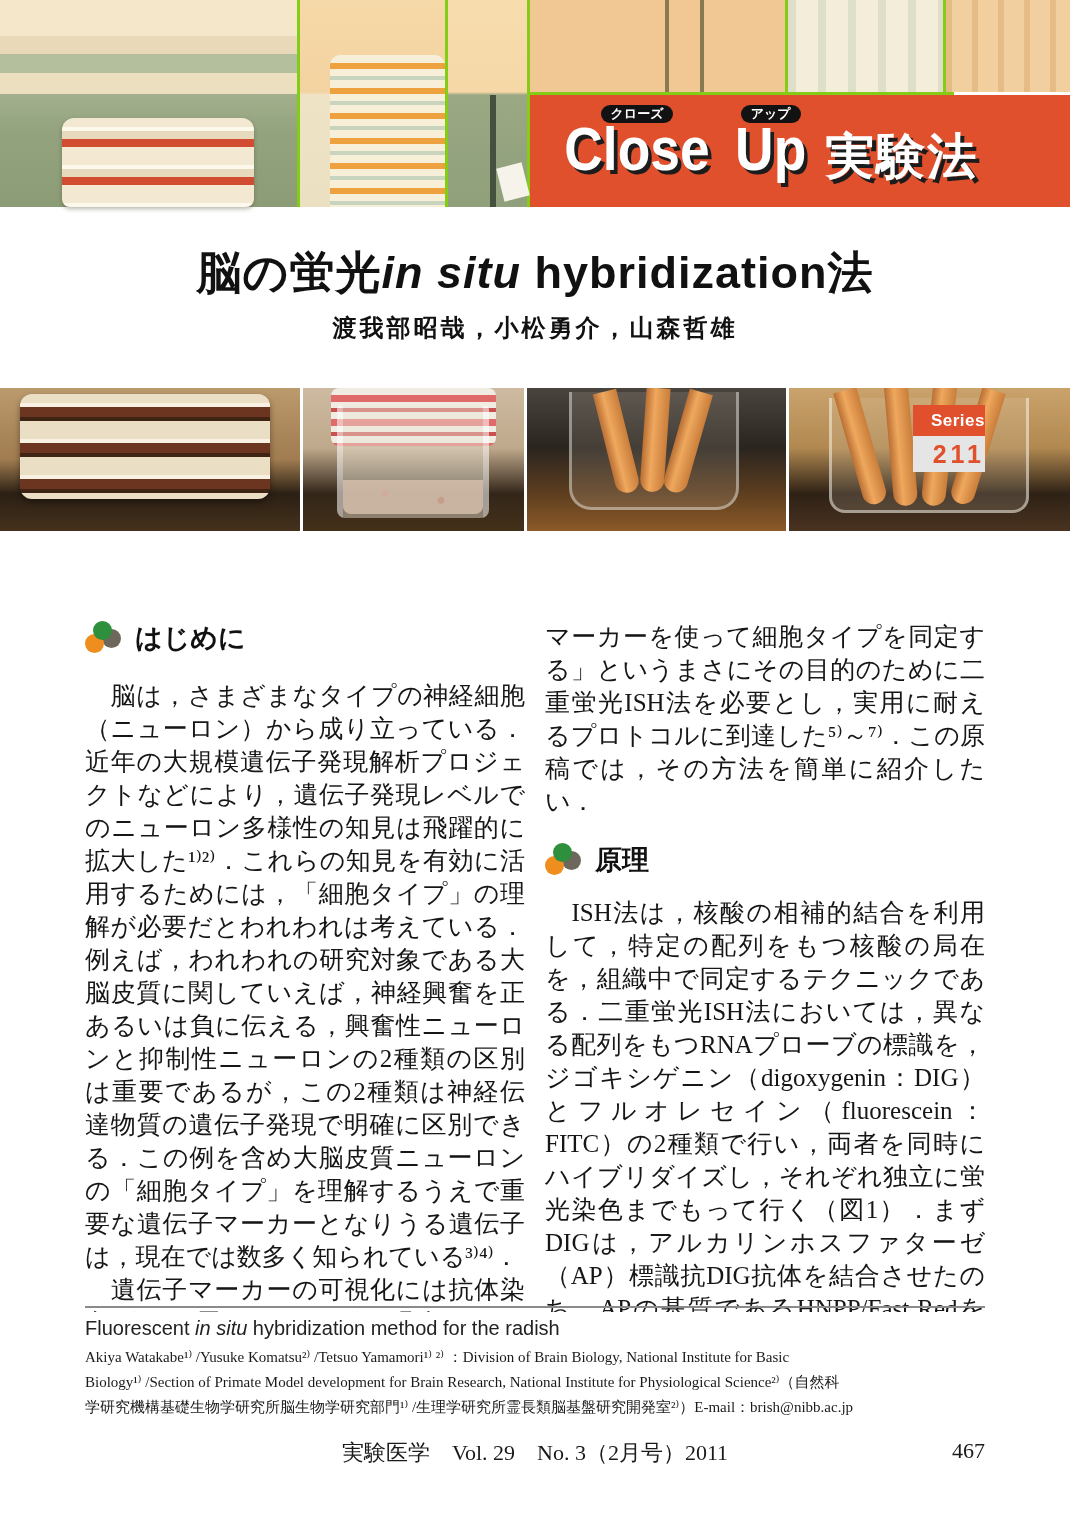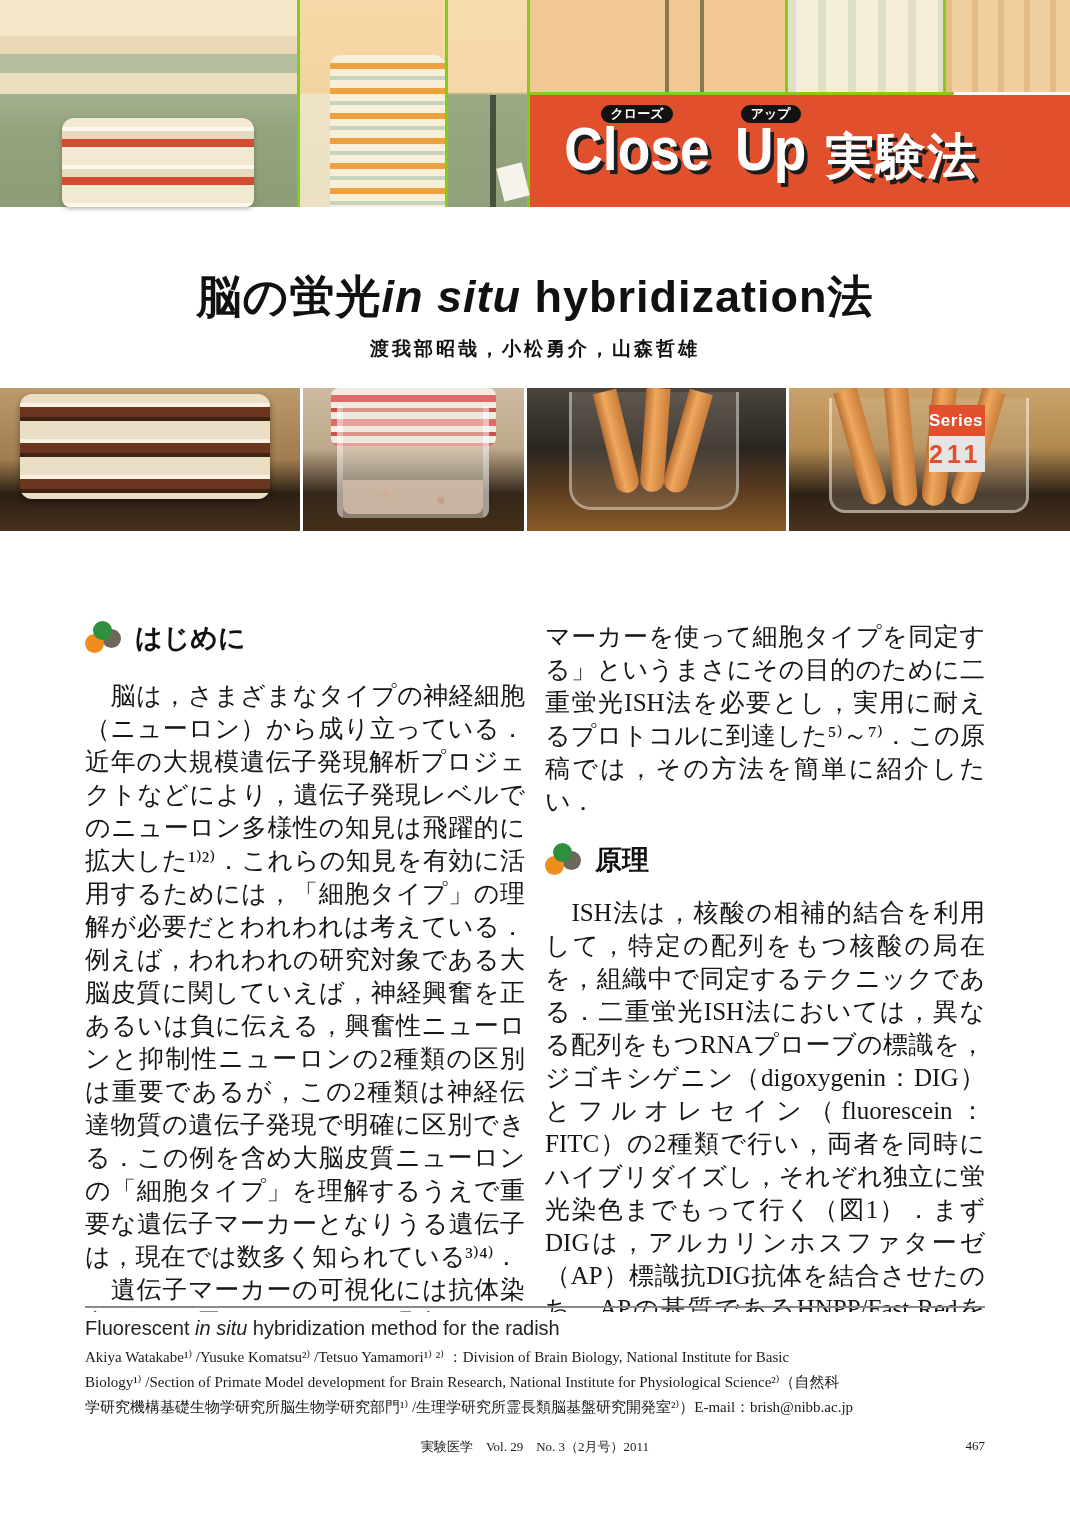--- a/index.html
+++ b/index.html
@@ -47,23 +47,23 @@
     font-size:13px; font-weight:bold; padding:1px 10px; border-radius:10px; line-height:16px;
     position:relative; z-index:2; margin-bottom:-6px; }
   .logo-en { font-family:"Liberation Sans","DejaVu Sans",sans-serif; font-weight:bold; font-size:58px;
     line-height:64px; color:#fff; letter-spacing:0; text-shadow:4px 4px 0 #1c1c1c; transform:scale(.92,1.06); }
   .logo-jp { font-family:"Liberation Sans","DejaVu Sans",sans-serif; font-weight:bold; font-size:49px;
     line-height:54px; color:#fff; margin-top:24px; text-shadow:4px 4px 0 #1c1c1c; letter-spacing:2px; }
 
   
   .title-block { position:absolute; left:0; top:243px; width:1070px; text-align:center;
     font-family:"Liberation Sans","DejaVu Sans",sans-serif; }
-  .title-block h1 { font-size:45px; font-weight:bold; letter-spacing:1px; color:#111;margin-top:24px; }
+  .title-block h1 { font-size:45px; font-weight:bold; letter-spacing:1px; color:#111; }
   .title-block h1 .it { font-style:italic; }
-  .authors { margin-top:9px; font-size:19px; font-weight:bold; letter-spacing:3px; color:#111; }
+  .authors { margin-top:9px; font-size:24px; font-weight:bold; letter-spacing:3px; color:#111; }
 
   
   .photo-strip { position:absolute; left:0; top:388px; width:1070px; height:143px;
     display:flex; gap:3px; background:#fff; }
   .panel { position:relative; height:143px; overflow:hidden; }
   .p1 { width:300px; background:linear-gradient(180deg,#bb9a6d 0,#a07c50 50%,#2b2014 74%,#45311c 100%); }
   .p1 .stack { position:absolute; left:20px; top:6px; width:250px; height:105px; border-radius:12px;
     background:repeating-linear-gradient(180deg,#eadec5 0 9px,#f8f1e2 9px 13px,#6b3520 13px 23px,#3f2313 23px 27px,#eadec5 27px 36px);
     box-shadow:0 3px 6px rgba(0,0,0,.4); }
   .p2 { width:221px; background:linear-gradient(180deg,#cdbaa0 0,#bfa98c 42%,#332619 74%,#443019 100%); }
@@ -80,22 +80,22 @@
     background:linear-gradient(90deg,#b96f33 0,#efa85e 40%,#c97d3a 100%); }
   .p3 .flask { position:absolute; left:42px; top:4px; width:170px; height:118px;
     border:3px solid rgba(240,240,235,.45); border-top:none; border-radius:0 0 22px 22px;
     background:rgba(225,218,205,.14); }
   .p4 { width:281px; background:linear-gradient(180deg,#caa26b 0,#b08850 42%,#2e2115 74%,#4a3320 100%); }
   .p4 .beaker2 { position:absolute; left:40px; top:10px; width:200px; height:115px;
     border:3px solid rgba(250,248,240,.5); border-top:none; border-radius:0 0 16px 16px;
     background:rgba(235,225,205,.16); }
 
   
-  .series-badge { position:absolute; right:85px; top:17px; width:56px; z-index:5;
-    font-family:"Liberation Sans","DejaVu Sans",sans-serif; text-align:left; }
+  .series-badge { position:absolute; right:85px; top:17px; width:72px; z-index:5;
+    font-family:"Liberation Sans","DejaVu Sans",sans-serif; text-align:right; }
   .series-label { background:var(--accent_red,#e0502c); color:#fff; font-weight:bold; font-size:17px;
     height:31px; line-height:31px; letter-spacing:.5px; }
   .series-number { background:#e5e5e5; color:var(--accent_red,#e0502c); font-weight:bold; font-size:25px;
     height:36px; line-height:36px; letter-spacing:4px; }
 
   
   .columns { position:absolute; left:85px; top:620px; width:900px; height:692px;
     display:flex; gap:20px; overflow:hidden; }
   .col { width:440px; }
   .sec { display:flex; align-items:center; gap:13px;
@@ -110,21 +110,21 @@
   .col-right .sec { margin-top:24px; margin-bottom:18px; }
 
   
   .footnote { position:absolute; left:85px; width:900px; top:1306px;
     border-top:2px solid #8a8a8a; padding-top:9px; }
   .en-title { font-family:"Liberation Sans","DejaVu Sans",sans-serif; font-size:20px; color:#222; margin-bottom:5px; }
   .en-title .it { font-style:italic; }
   .affil-line { font-size:15px; line-height:25px; color:#1a1a1a; }
 
   
-  .page-footer { position:absolute; left:85px; width:900px; top:1438px; font-size:13px; color:#1a1a1a; }
+  .page-footer { position:absolute; left:85px; width:900px; top:1438px; font-size:22px; color:#1a1a1a; }
   .pf-journal { display:block; text-align:center; }
   .pf-page { position:absolute; right:0; top:0; }
 </style>
 </head>
 <body>
 
 <div class="page">
 
   <div class="collage">
     <div class="tile t-left"></div>

